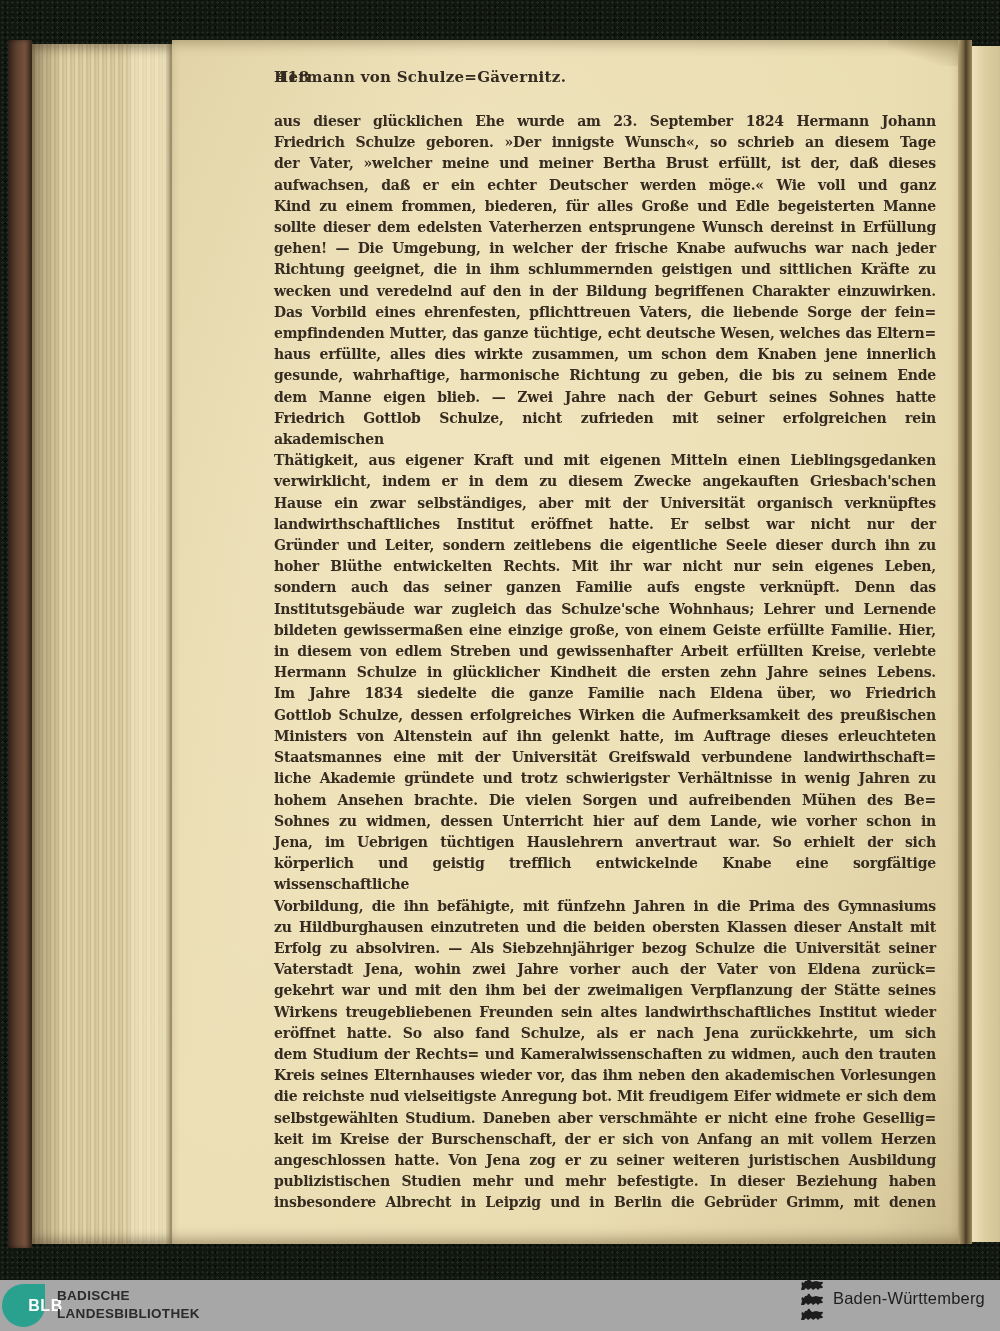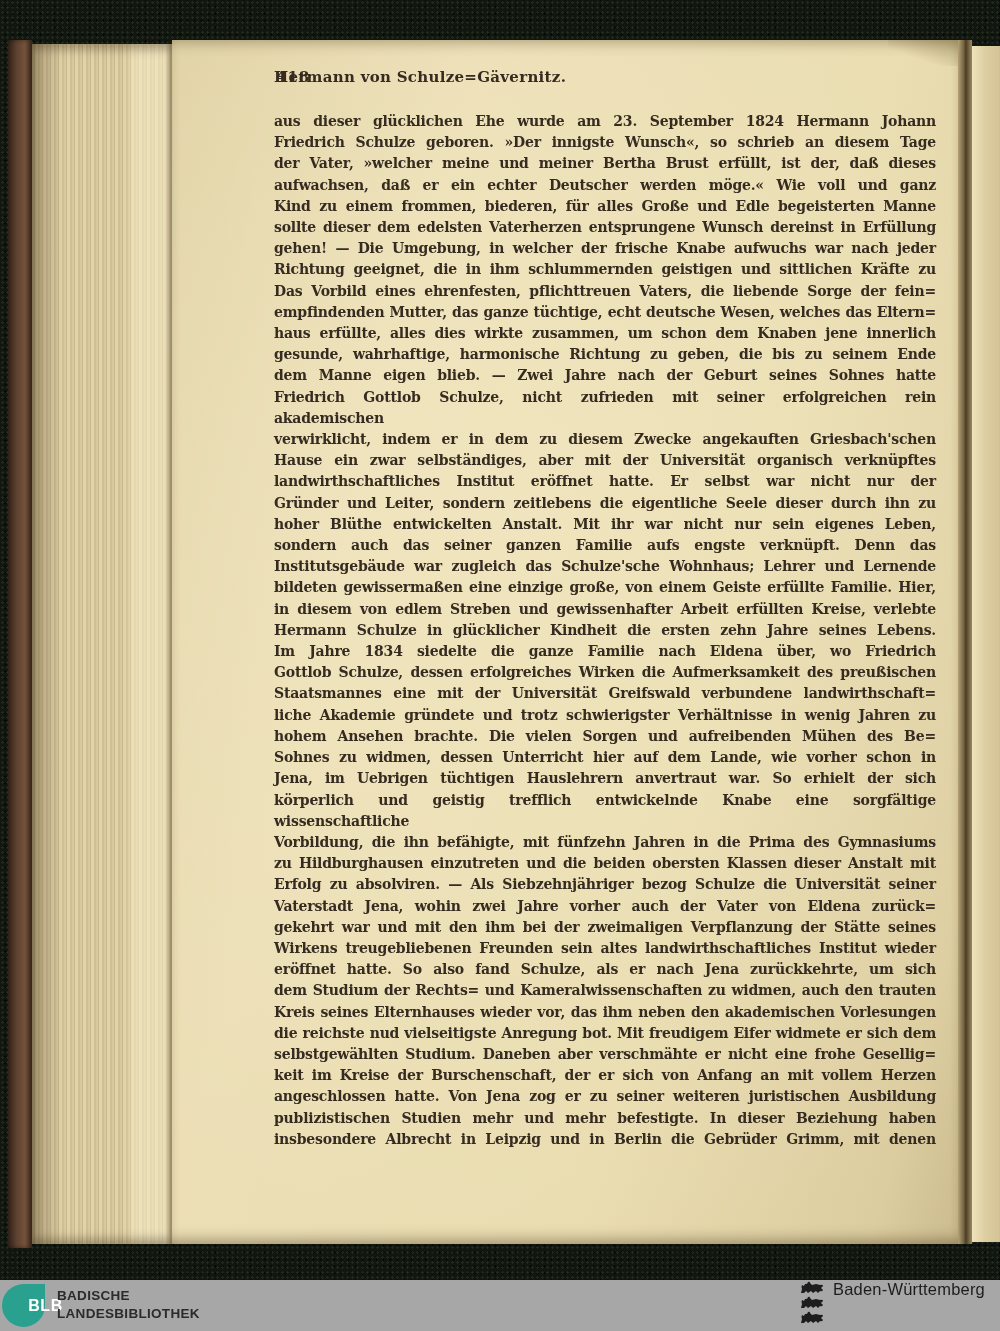--- a/index.html
+++ b/index.html
@@ -76,21 +76,21 @@
     display:flex;align-items:center;justify-content:center;
   }
   .blb-logo span{color:#fff;font-weight:bold;font-size:16px;letter-spacing:.5px;margin-left:44px;}
   .library-name{
     position:absolute;left:57px;top:7px;
     color:var(--footer-text,#2b2b2b);
     font-weight:bold;font-size:13.5px;line-height:18px;letter-spacing:.3px;
   }
   .footer-right{
     position:absolute;right:15px;top:0;height:37px;
-    display:flex;align-items:flex-start;gap:8px;
+    display:flex;align-items:center;gap:8px;
   }
   .lions{display:flex;flex-direction:column;gap:1px;}
   .lions svg{display:block;}
   .region{color:#1d1d1d;font-size:16.5px;letter-spacing:.2px;}
 </style>
 </head>
 <body>
 
 <div class="scene">
 
@@ -116,58 +116,61 @@
             <div class="line">aufwachsen, daß er ein echter Deutscher werden möge.«  Wie voll und ganz</div>
 
             <div class="line">Kind zu einem frommen, biederen, für alles Große und Edle begeisterten Manne</div>
 
             <div class="line">sollte dieser dem edelsten Vaterherzen entsprungene Wunsch dereinst in Erfüllung</div>
 
             <div class="line">gehen! — Die Umgebung, in welcher der frische Knabe aufwuchs war nach jeder</div>
 
             <div class="line">Richtung geeignet, die in ihm schlummernden geistigen und sittlichen Kräfte zu</div>
 
+            <div class="line">wecken und veredelnd auf den in der Bildung begriffenen Charakter einzuwirken.</div>
 
             <div class="line">Das Vorbild eines ehrenfesten, pflichttreuen Vaters, die liebende Sorge der fein=</div>
 
             <div class="line">empfindenden Mutter, das ganze tüchtige, echt deutsche Wesen, welches das Eltern=</div>
 
             <div class="line">haus erfüllte, alles dies wirkte zusammen, um schon dem Knaben jene innerlich</div>
 
             <div class="line">gesunde, wahrhaftige, harmonische Richtung zu geben, die bis zu seinem Ende</div>
 
             <div class="line">dem Manne eigen blieb. — Zwei Jahre nach der Geburt seines Sohnes hatte</div>
 
             <div class="line">Friedrich Gottlob Schulze, nicht zufrieden mit seiner erfolgreichen rein akademischen</div>
 
+            <div class="line">Thätigkeit, aus eigener Kraft und mit eigenen Mitteln einen Lieblingsgedanken</div>
 
             <div class="line">verwirklicht, indem er in dem zu diesem Zwecke angekauften Griesbach'schen</div>
 
             <div class="line">Hause ein zwar selbständiges, aber mit der Universität organisch verknüpftes</div>
 
             <div class="line">landwirthschaftliches Institut eröffnet hatte.  Er selbst war nicht nur der</div>
 
             <div class="line">Gründer und Leiter, sondern zeitlebens die eigentliche Seele dieser durch ihn zu</div>
 
-            <div class="line">hoher Blüthe entwickelten Anstalt.  Mit ihr war nicht nur sein eigenes Leben,</div>
+            <div class="line">hoher Blüthe entwickelten Rechts.  Mit ihr war nicht nur sein eigenes Leben,</div>
 
             <div class="line">sondern auch das seiner ganzen Familie aufs engste verknüpft.  Denn das</div>
 
             <div class="line">Institutsgebäude war zugleich das Schulze'sche Wohnhaus; Lehrer und Lernende</div>
 
             <div class="line">bildeten gewissermaßen eine einzige große, von einem Geiste erfüllte Familie. Hier,</div>
 
             <div class="line">in diesem von edlem Streben und gewissenhafter Arbeit erfüllten Kreise, verlebte</div>
 
             <div class="line">Hermann Schulze in glücklicher Kindheit die ersten zehn Jahre seines Lebens.</div>
 
             <div class="line">Im Jahre 1834 siedelte die ganze Familie nach Eldena über, wo Friedrich</div>
 
             <div class="line">Gottlob Schulze, dessen erfolgreiches Wirken die Aufmerksamkeit des preußischen</div>
 
+            <div class="line">Ministers von Altenstein auf ihn gelenkt hatte, im Auftrage dieses erleuchteten</div>
 
             <div class="line">Staatsmannes eine mit der Universität Greifswald verbundene landwirthschaft=</div>
 
             <div class="line">liche Akademie gründete und trotz schwierigster Verhältnisse in wenig Jahren zu</div>
 
             <div class="line">hohem Ansehen brachte.  Die vielen Sorgen und aufreibenden Mühen des Be=</div>
 
 
             <div class="line">Sohnes zu widmen, dessen Unterricht hier auf dem Lande, wie vorher schon in</div>
 

